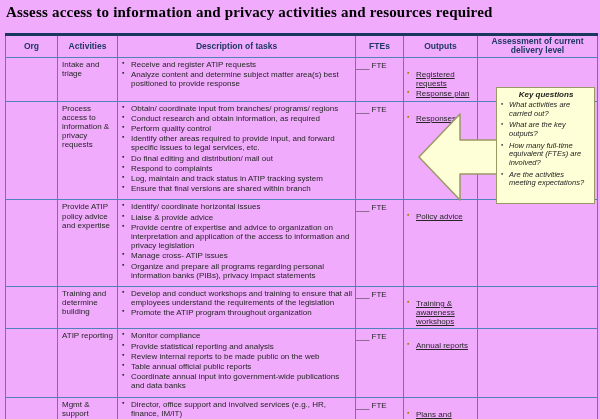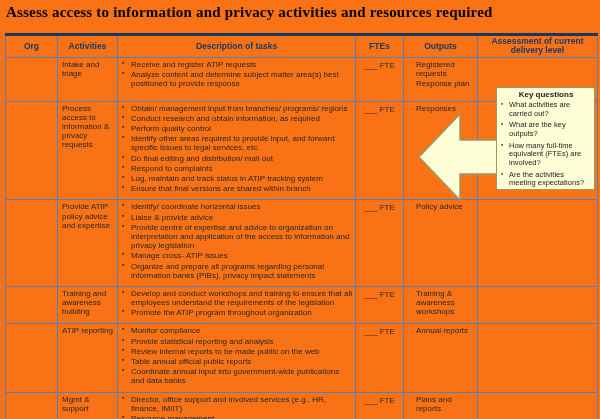--- a/index.html
+++ b/index.html
@@ -6,21 +6,21 @@
     --border-blue:#4f81bd;
     --border-dark:#17375e;
     --header-text:#1f3864;
     --body-text:#262626;
     --callout-bg:#ffffd7;
     --callout-border:#999966;
     --output-bullet:#9c8412;
   }
   *{margin:0;padding:0;box-sizing:border-box;}
   html,body{background:#e8e8e8;font-family:"Liberation Sans",sans-serif;}
-  .page{position:relative;width:600px;height:419px;background:#f97316;overflow:hidden;}
+  .page{position:relative;width:600px;height:419px;background:#f0abfc;overflow:hidden;}
   .title{
     position:absolute;left:6px;top:4px;width:560px;
     font-family:"Liberation Serif",serif;font-size:15px;font-weight:bold;color:#000;
     letter-spacing:.2px;
   }
   table.grid{
     position:absolute;left:5px;top:33px;width:592px;
     border-collapse:collapse;table-layout:fixed;
     font-size:8px;color:var(--body-text);
   }
@@ -30,36 +30,36 @@
   }
   table.grid thead th{
     border-top:3px solid var(--border-dark);
     vertical-align:middle;text-align:center;
     font-size:8.5px;font-weight:bold;color:var(--header-text);
     line-height:1.1;padding:1px 2px;
   }
   tr.last-row td{border-bottom:3px solid var(--border-dark);}
   td.act{padding:2px 2px 1px 4px;line-height:1.15;}
   td.tasks{padding:2px 2px 5px 4px;}
-  td.fte{text-align:center;padding-top:3px;font-size:8px;}
-  td.out{padding:2px 1px 1px 3px;}
+  td.fte{padding-top:3px;font-size:8px;}
+  td.out{padding:12px 1px 1px 3px;text-decoration:underline;}
   ul.blist{list-style:none;margin:0;padding:0 0 0 9px;line-height:1.15;}
   ul.blist li{position:relative;margin-bottom:1px;}
   ul.blist li::before{
     content:"▪";position:absolute;left:-9px;top:-1px;font-size:7px;color:#333;
   }
   ul.gold li::before{color:var(--output-bullet);}
   td.total-label{
     text-align:right;font-style:italic;padding:2px 4px 1px 0;font-size:8px;
   }
   .callout{
-    position:absolute;left:496px;top:87px;width:99px;height:103px;
+    position:absolute;left:496px;top:87px;width:99px;height:117px;
     background:var(--callout-bg);border:1px solid var(--callout-border);
     padding:2px 3px 2px 4px;z-index:3;
-    font-size:7.5px;color:#222;line-height:1.15;
+    font-size:7.5px;font-style:italic;color:#222;line-height:1.15;
   }
   .callout-title{text-align:center;font-weight:bold;font-size:8px;margin-bottom:2px;}
   .callout ul.blist{padding-left:8px;}
   .callout ul.blist li{margin-bottom:3px;}
   .callout ul.blist li::before{color:#555;top:-1px;font-size:6.5px;left:-8px;}
   svg.arrow{position:absolute;left:417px;top:109px;z-index:2;}
 </style>
 </head>
 <body>
 
@@ -102,21 +102,21 @@
               <li>Response plan</li>
             </ul>
         </td>
         <td class="assess"></td>
       </tr>
       <tr style="height:94px">
         <td class="org"></td>
         <td class="act">Process access to information &amp; privacy requests</td>
         <td class="tasks">
           <ul class="blist">
-              <li>Obtain/ management input from branches/ programs/ regions</li>
+              <li>Obtain/ coordinate input from branches/ programs/ regions</li>
               <li>Conduct research and obtain information, as required</li>
               <li>Perform quality control</li>
               <li>Identify other areas required to provide input, and forward specific issues to legal services, etc.</li>
               <li>Do final editing and distribution/ mail out</li>
               <li>Respond to complaints</li>
               <li>Log, maintain and track status in ATIP tracking system</li>
               <li>Ensure that final versions are shared within branch</li>
             </ul>
         </td>
         <td class="fte">___ FTE</td>
@@ -142,21 +142,21 @@
         <td class="fte">___ FTE</td>
         <td class="out">
           <ul class="blist gold">
               <li>Policy advice</li>
             </ul>
         </td>
         <td class="assess"></td>
       </tr>
       <tr style="height:31px">
         <td class="org"></td>
-        <td class="act">Training and awareness building</td>
+        <td class="act">Training and determine building</td>
         <td class="tasks">
           <ul class="blist">
               <li>Develop and conduct workshops and training to ensure that all employees understand the requirements of the legislation</li>
               <li>Promote the ATIP  program throughout organization</li>
             </ul>
         </td>
         <td class="fte">___ FTE</td>
         <td class="out">
           <ul class="blist gold">
               <li>Training &amp; awareness workshops</li>

